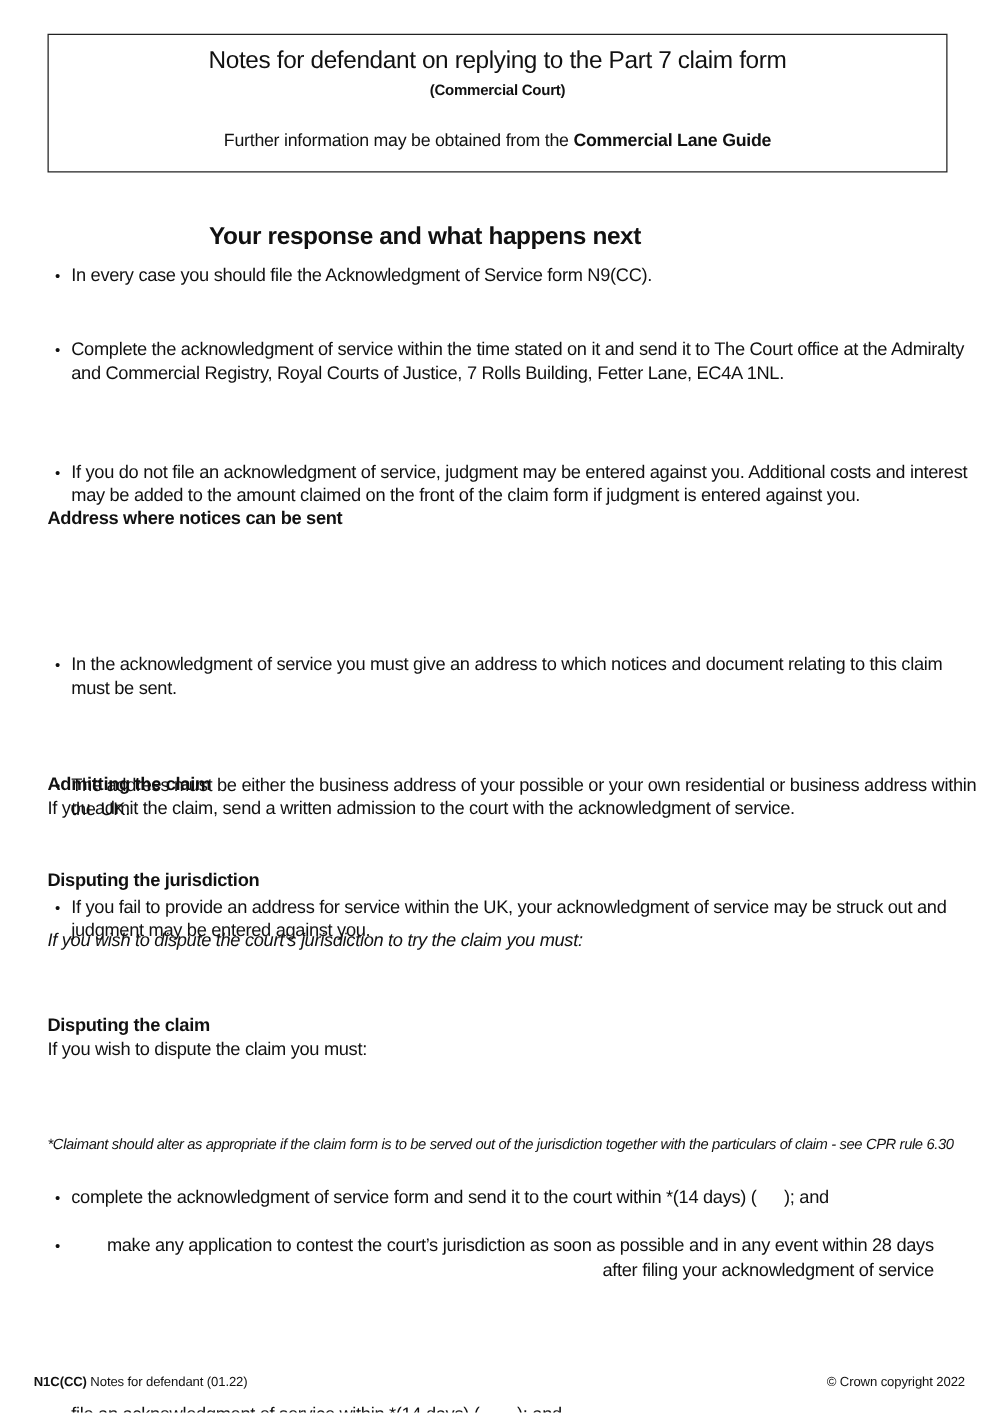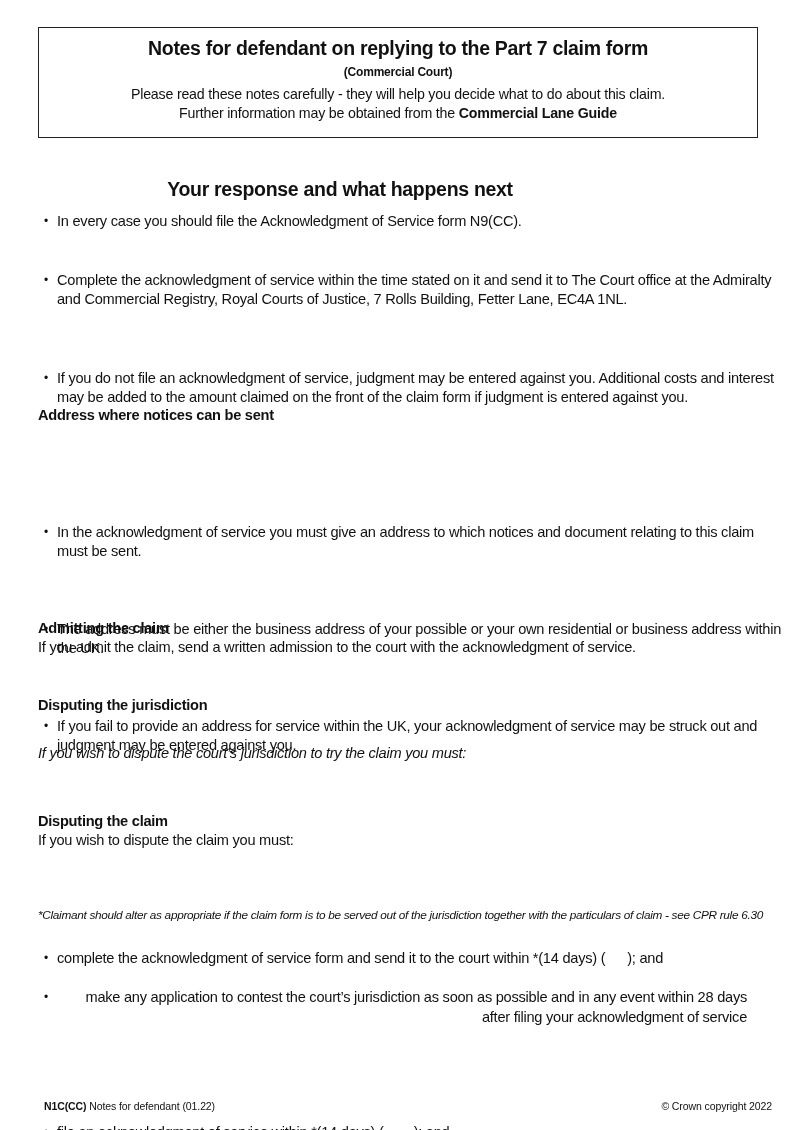--- a/index.html
+++ b/index.html
@@ -1,39 +1,39 @@
 <!DOCTYPE html>
 <html><head>
 <meta charset="utf-8">
 <style>
   html, body { margin: 0; padding: 0; background: #ffffff; }
   body { width: 800px; height: 1130px; position: relative; font-family: "Liberation Sans", sans-serif; color: #111111; overflow: hidden; }
   .header-box { position: absolute; left: 38px; top: 27px; width: 720px; height: 111px; border: 1.3px solid #222; box-sizing: border-box; text-align: center; }
-  .h-title { font-size: 19.5px; font-weight: bold; margin-top: 9px; letter-spacing: -0.3px; }
+  .h-title { font-size: 19.5px; font-weight: normal; margin-top: 9px; letter-spacing: -0.3px; }
   .h-sub { font-size: 12px; font-weight: bold; margin-top: 5px; letter-spacing: -0.2px; }
   .h-line { font-size: 14.2px; margin-top: 6px; line-height: 19px; letter-spacing: -0.2px; }
   .h-line b { font-weight: bold; }
   .section-title { position: absolute; left: 0; width: 680px; top: 178px; text-align: center; font-size: 19.5px; font-weight: bold; letter-spacing: -0.3px; }
   .txt { position: absolute; left: 38px; width: 730px; font-size: 14.6px; line-height: 19.5px; letter-spacing: -0.25px; }
   .bullet { padding-left: 19px; position: relative; }
   .bullet::before { content: "•"; position: absolute; left: 6px; top: 0; font-size: 12px; }
   .heading { font-weight: bold; font-size: 14.6px; letter-spacing: -0.25px; }
   .note { position: absolute; left: 38px; width: 730px; font-size: 11.8px; font-style: italic; line-height: 18px; letter-spacing: -0.3px; }
   .footer { position: absolute; top: 1100px; font-size: 10.5px; letter-spacing: -0.1px; }
   .gap { display: inline-block; width: 22px; }
   .gap2 { display: inline-block; width: 30px; }
 </style>
 </head>
 <body>
 
 <div class="header-box">
   <div class="h-title">Notes for defendant on replying to the Part 7 claim form</div>
   <div class="h-sub">(Commercial Court)</div>
   <div class="h-line">
-    <span>Please read these notes carefully - they will help you decide what to do about this claim.</span><br>
+    <br>
     <span>Further information may be obtained from the </span><b>Commercial Lane Guide</b>
   </div>
 </div>
 
 <div class="section-title">Your response and what happens next</div>
 
 <div class="txt bullet" style="top:212px;">In every case you should file the Acknowledgment of Service form N9(CC).</div>
 <div class="txt bullet" style="top:251px;">Complete the acknowledgment of service within the time stated on it and send it to The Court office at the Admiralty and Commercial Registry, Royal Courts of Justice, 7 Rolls Building, Fetter Lane, EC4A 1NL.</div>
 <div class="txt bullet" style="top:310px;">If you do not file an acknowledgment of service, judgment may be entered against you. Additional costs and interest may be added to the amount claimed on the front of the claim form if judgment is entered against you.</div>
 
@@ -49,14 +49,14 @@
 <div class="txt" style="top:744px;font-style:italic;">If you wish to dispute the court’s jurisdiction to try the claim you must:</div>
 <div class="txt bullet" style="top:734px;"><span>complete the acknowledgment of service form and send it to the court within *(14 days) (</span><span class="gap"></span><span>); and</span></div>
 <div class="txt bullet" style="top:754px; width:690px;text-align:right;">make any application to contest the court’s jurisdiction as soon as possible and in any event within 28 days after filing your acknowledgment of service</div>
 
 <div class="txt heading" style="top:812px;">Disputing the claim</div>
 <div class="txt" style="top:831px;">If you wish to dispute the claim you must:</div>
 <div class="txt bullet" style="top:850px;"><span>file an acknowledgment of service within *(14 days) (</span><span class="gap2"></span><span>); and</span></div>
 
 <div class="note" style="top:906px;">*Claimant should alter as appropriate if the claim form is to be served out of the jurisdiction together with the particulars of claim - see CPR rule 6.30</div>
 
-<div class="footer" style="left:44px;"><b>N1C(CC)</b><span> Notes for defendant (01.22)</span></div>
+<div class="footer" style="left:27px;"><b>N1C(CC)</b><span> Notes for defendant (01.22)</span></div>
 <div class="footer" style="right:28px;">© Crown copyright 2022</div>
 
 </body></html>

